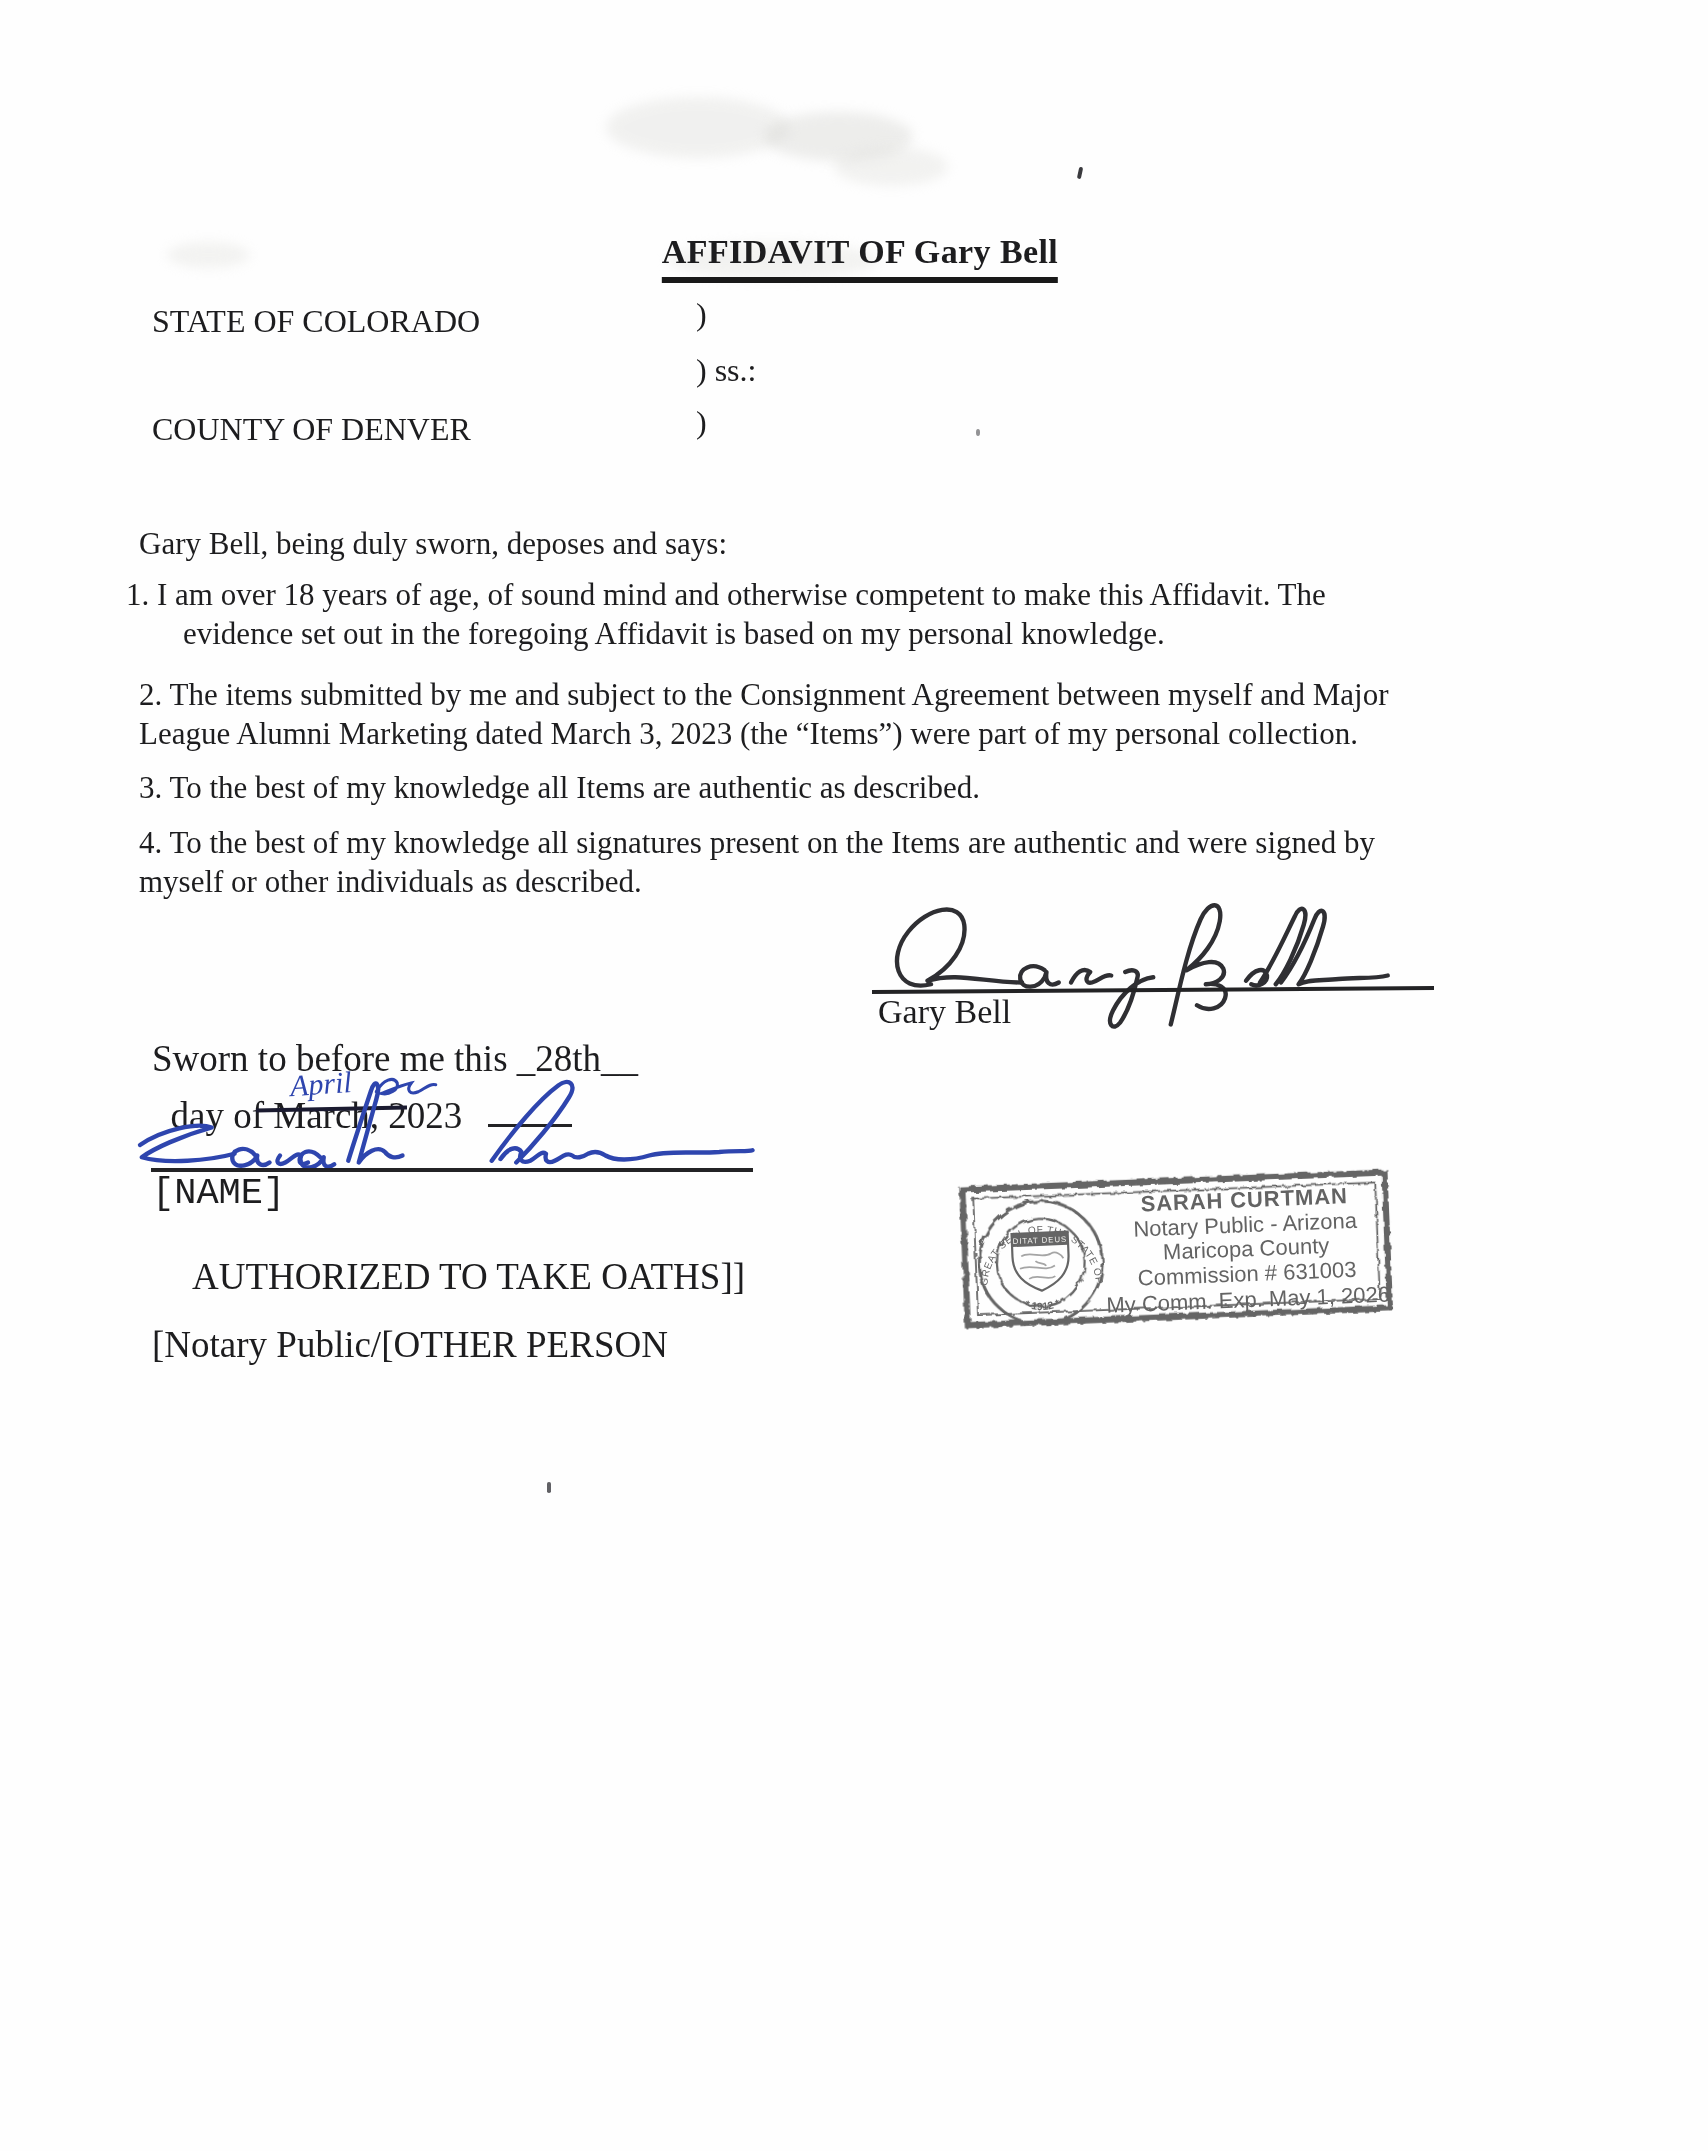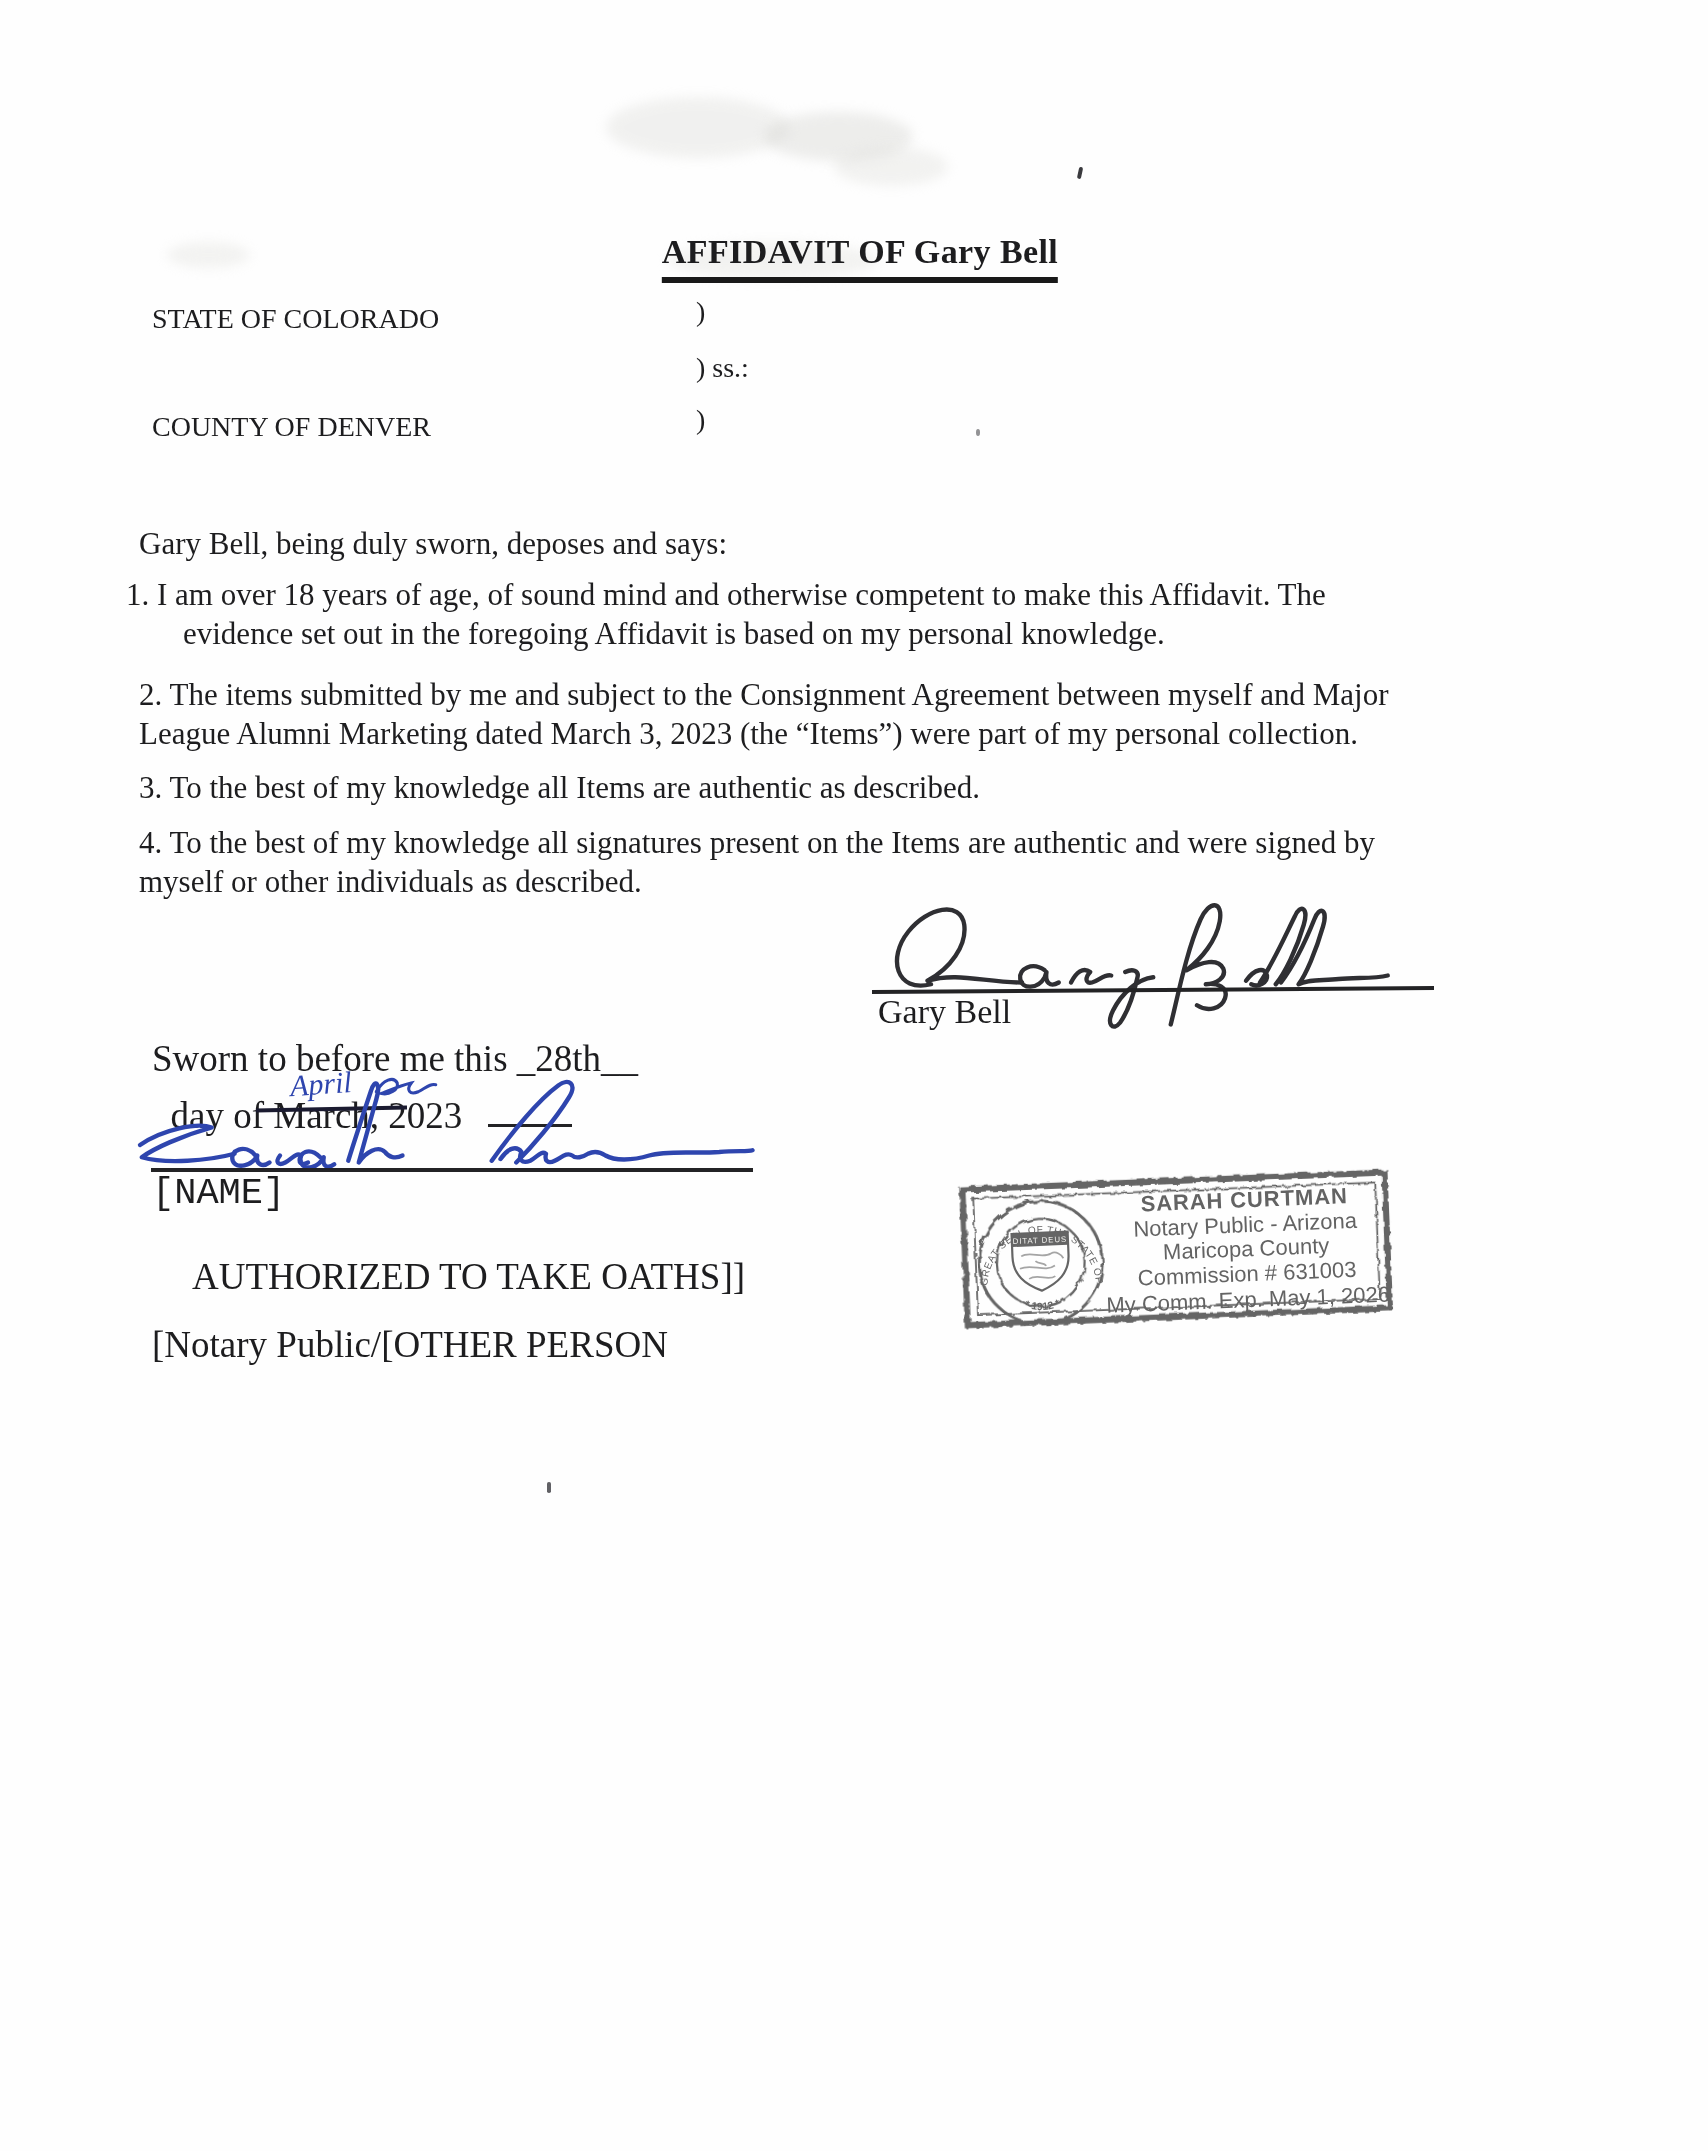--- a/index.html
+++ b/index.html
@@ -7,21 +7,21 @@
     width:1708px;height:2152px;position:relative;background:#fefefe;
     font-family:"Liberation Serif", serif;color:#1d1d1f;overflow:hidden;
   }
   .t{position:absolute;white-space:pre;line-height:1;color:#1d1d1f;}
   .title{
     font-weight:bold;font-size:34px;letter-spacing:0.4px;
     border-bottom:6.1px solid #191919;padding-bottom:8px;
     transform:translateX(-50%);
   }
   .body35{font-size:31px;}
-  .venue{font-size:28px;}
+  .venue{font-size:32px;}
   .jurat{font-size:37px;}
   .ink-line{position:absolute;background:#232325;}
   .smudge{position:absolute;border-radius:50%;filter:blur(6.1px);}
   .speck{position:absolute;background:#3a3a3e;}
   .stamp{
     position:absolute;left:961px;top:1173px;width:432px;height:149px;
     transform:rotate(-2.3deg);transform-origin:50% 50%;opacity:0.93;
   }
   .stamp-text{
     position:absolute;left:140px;width:290px;text-align:center;

